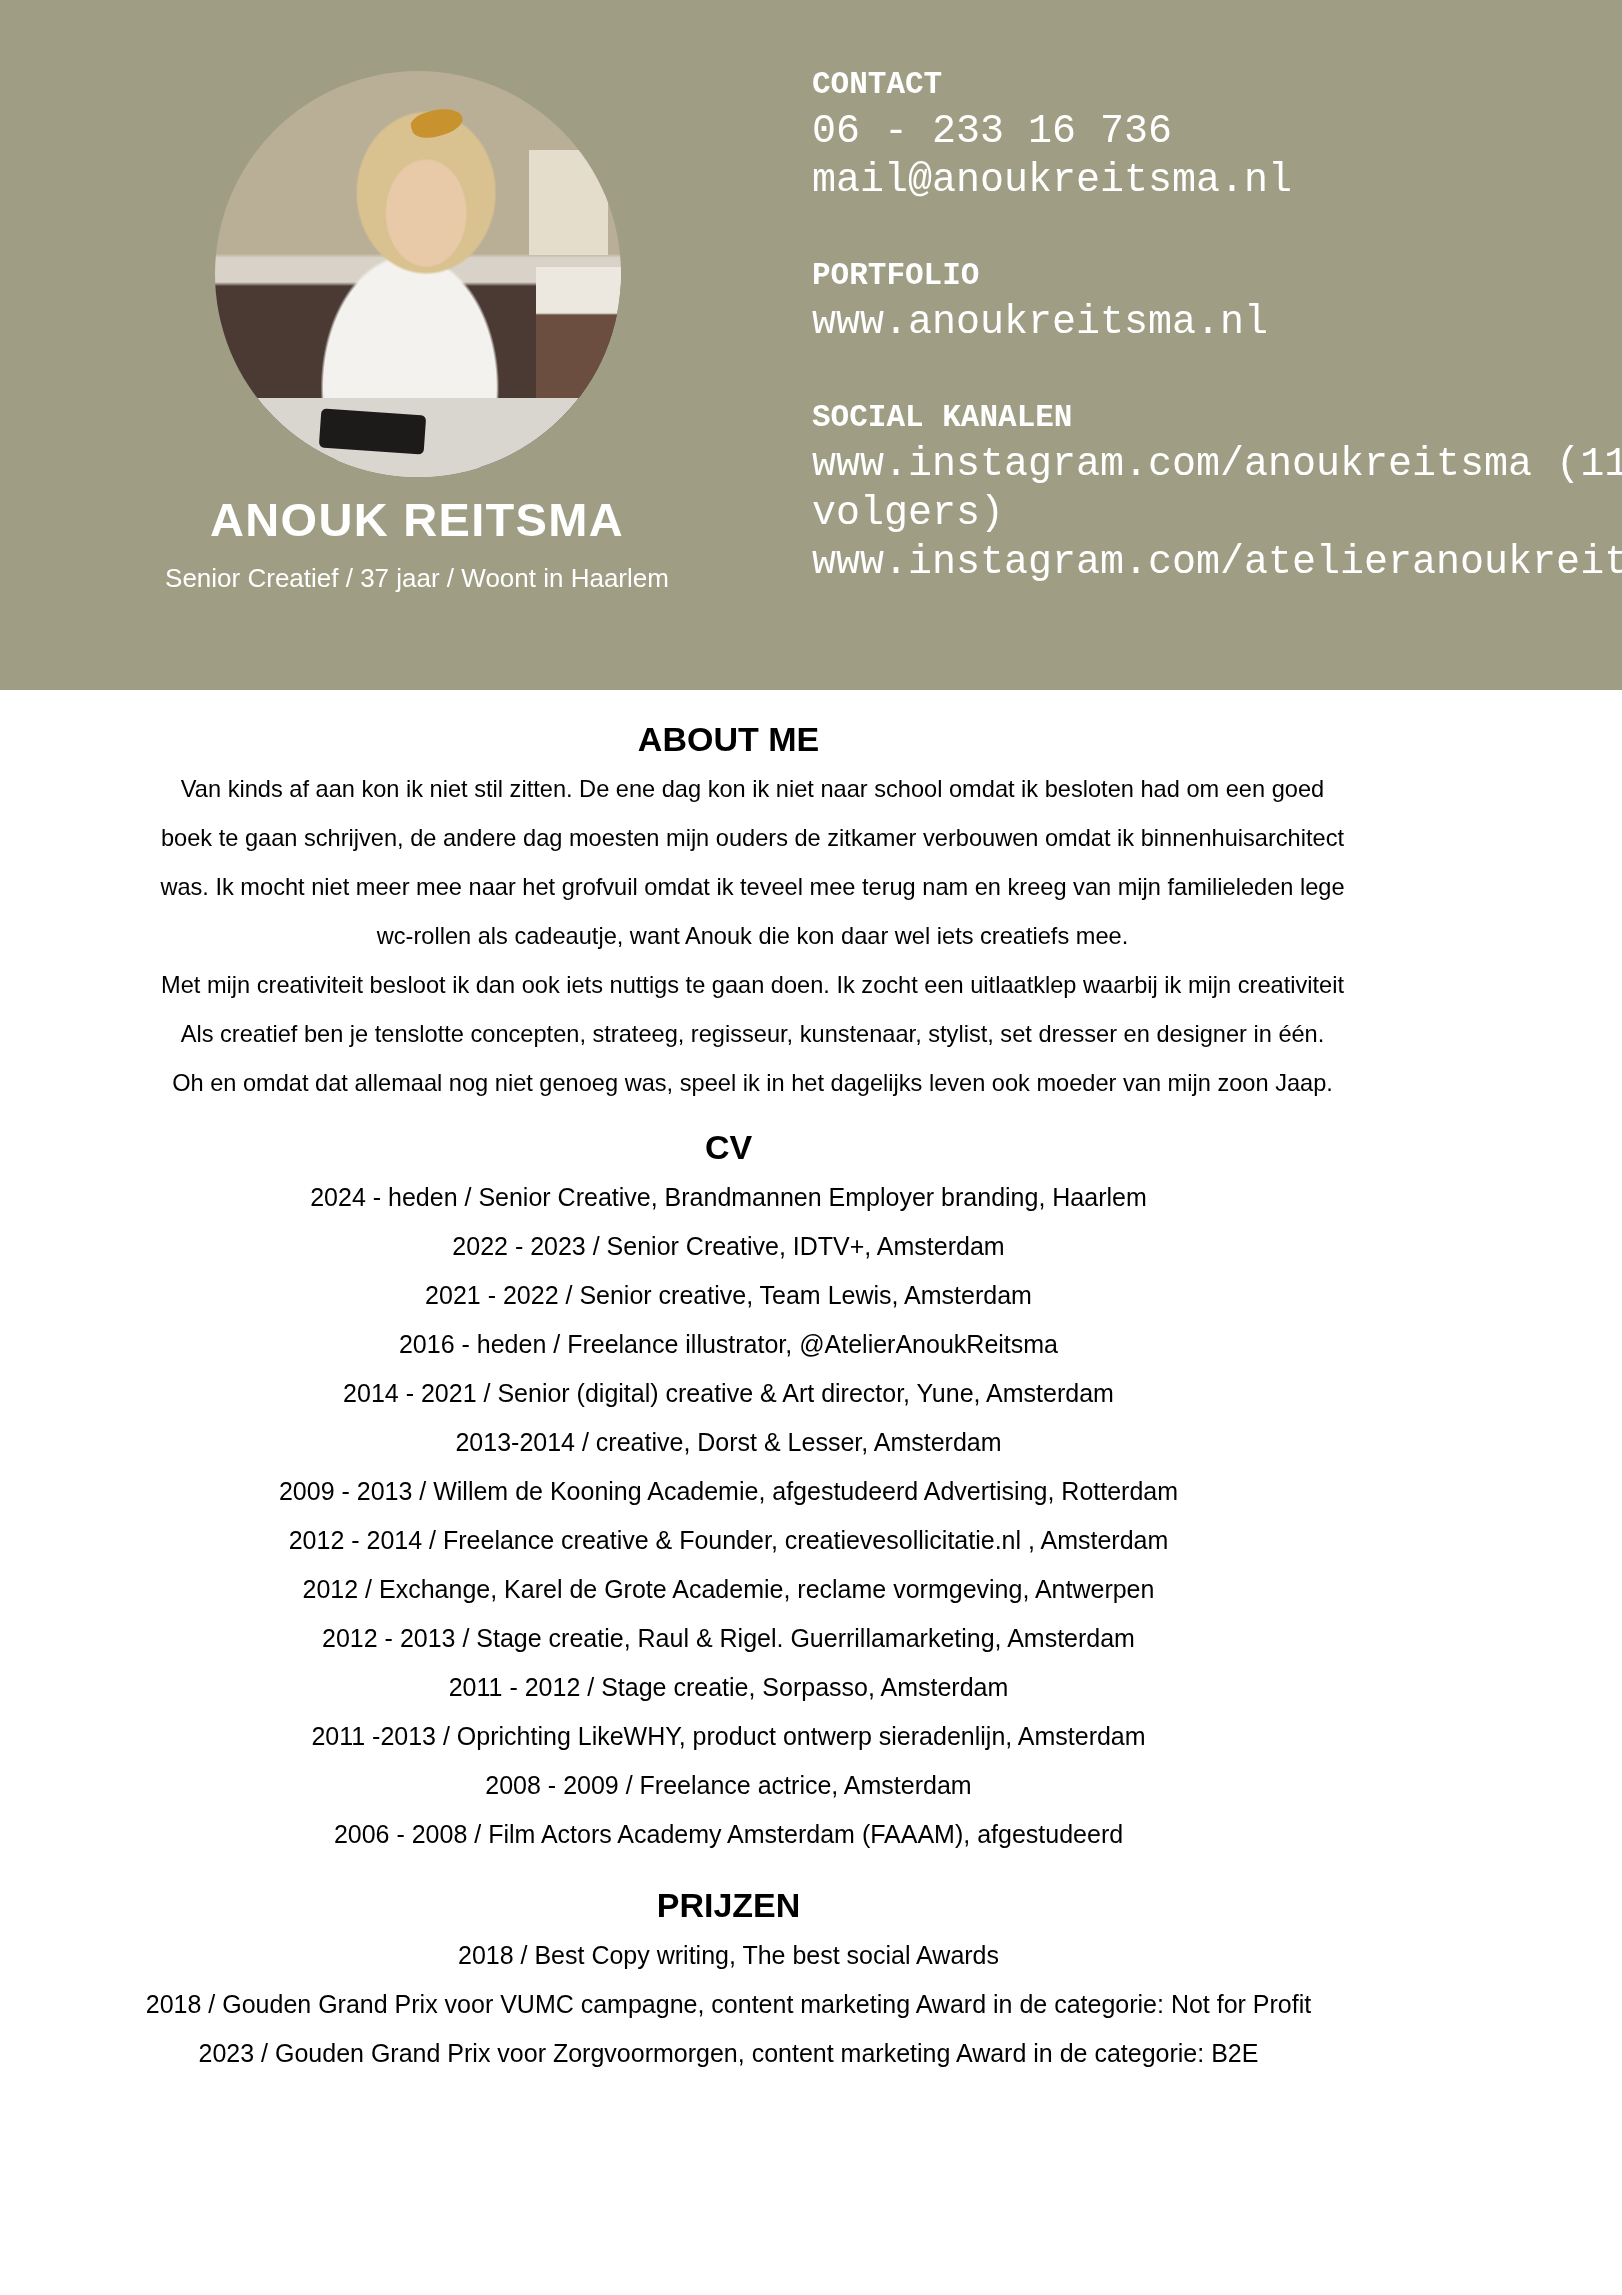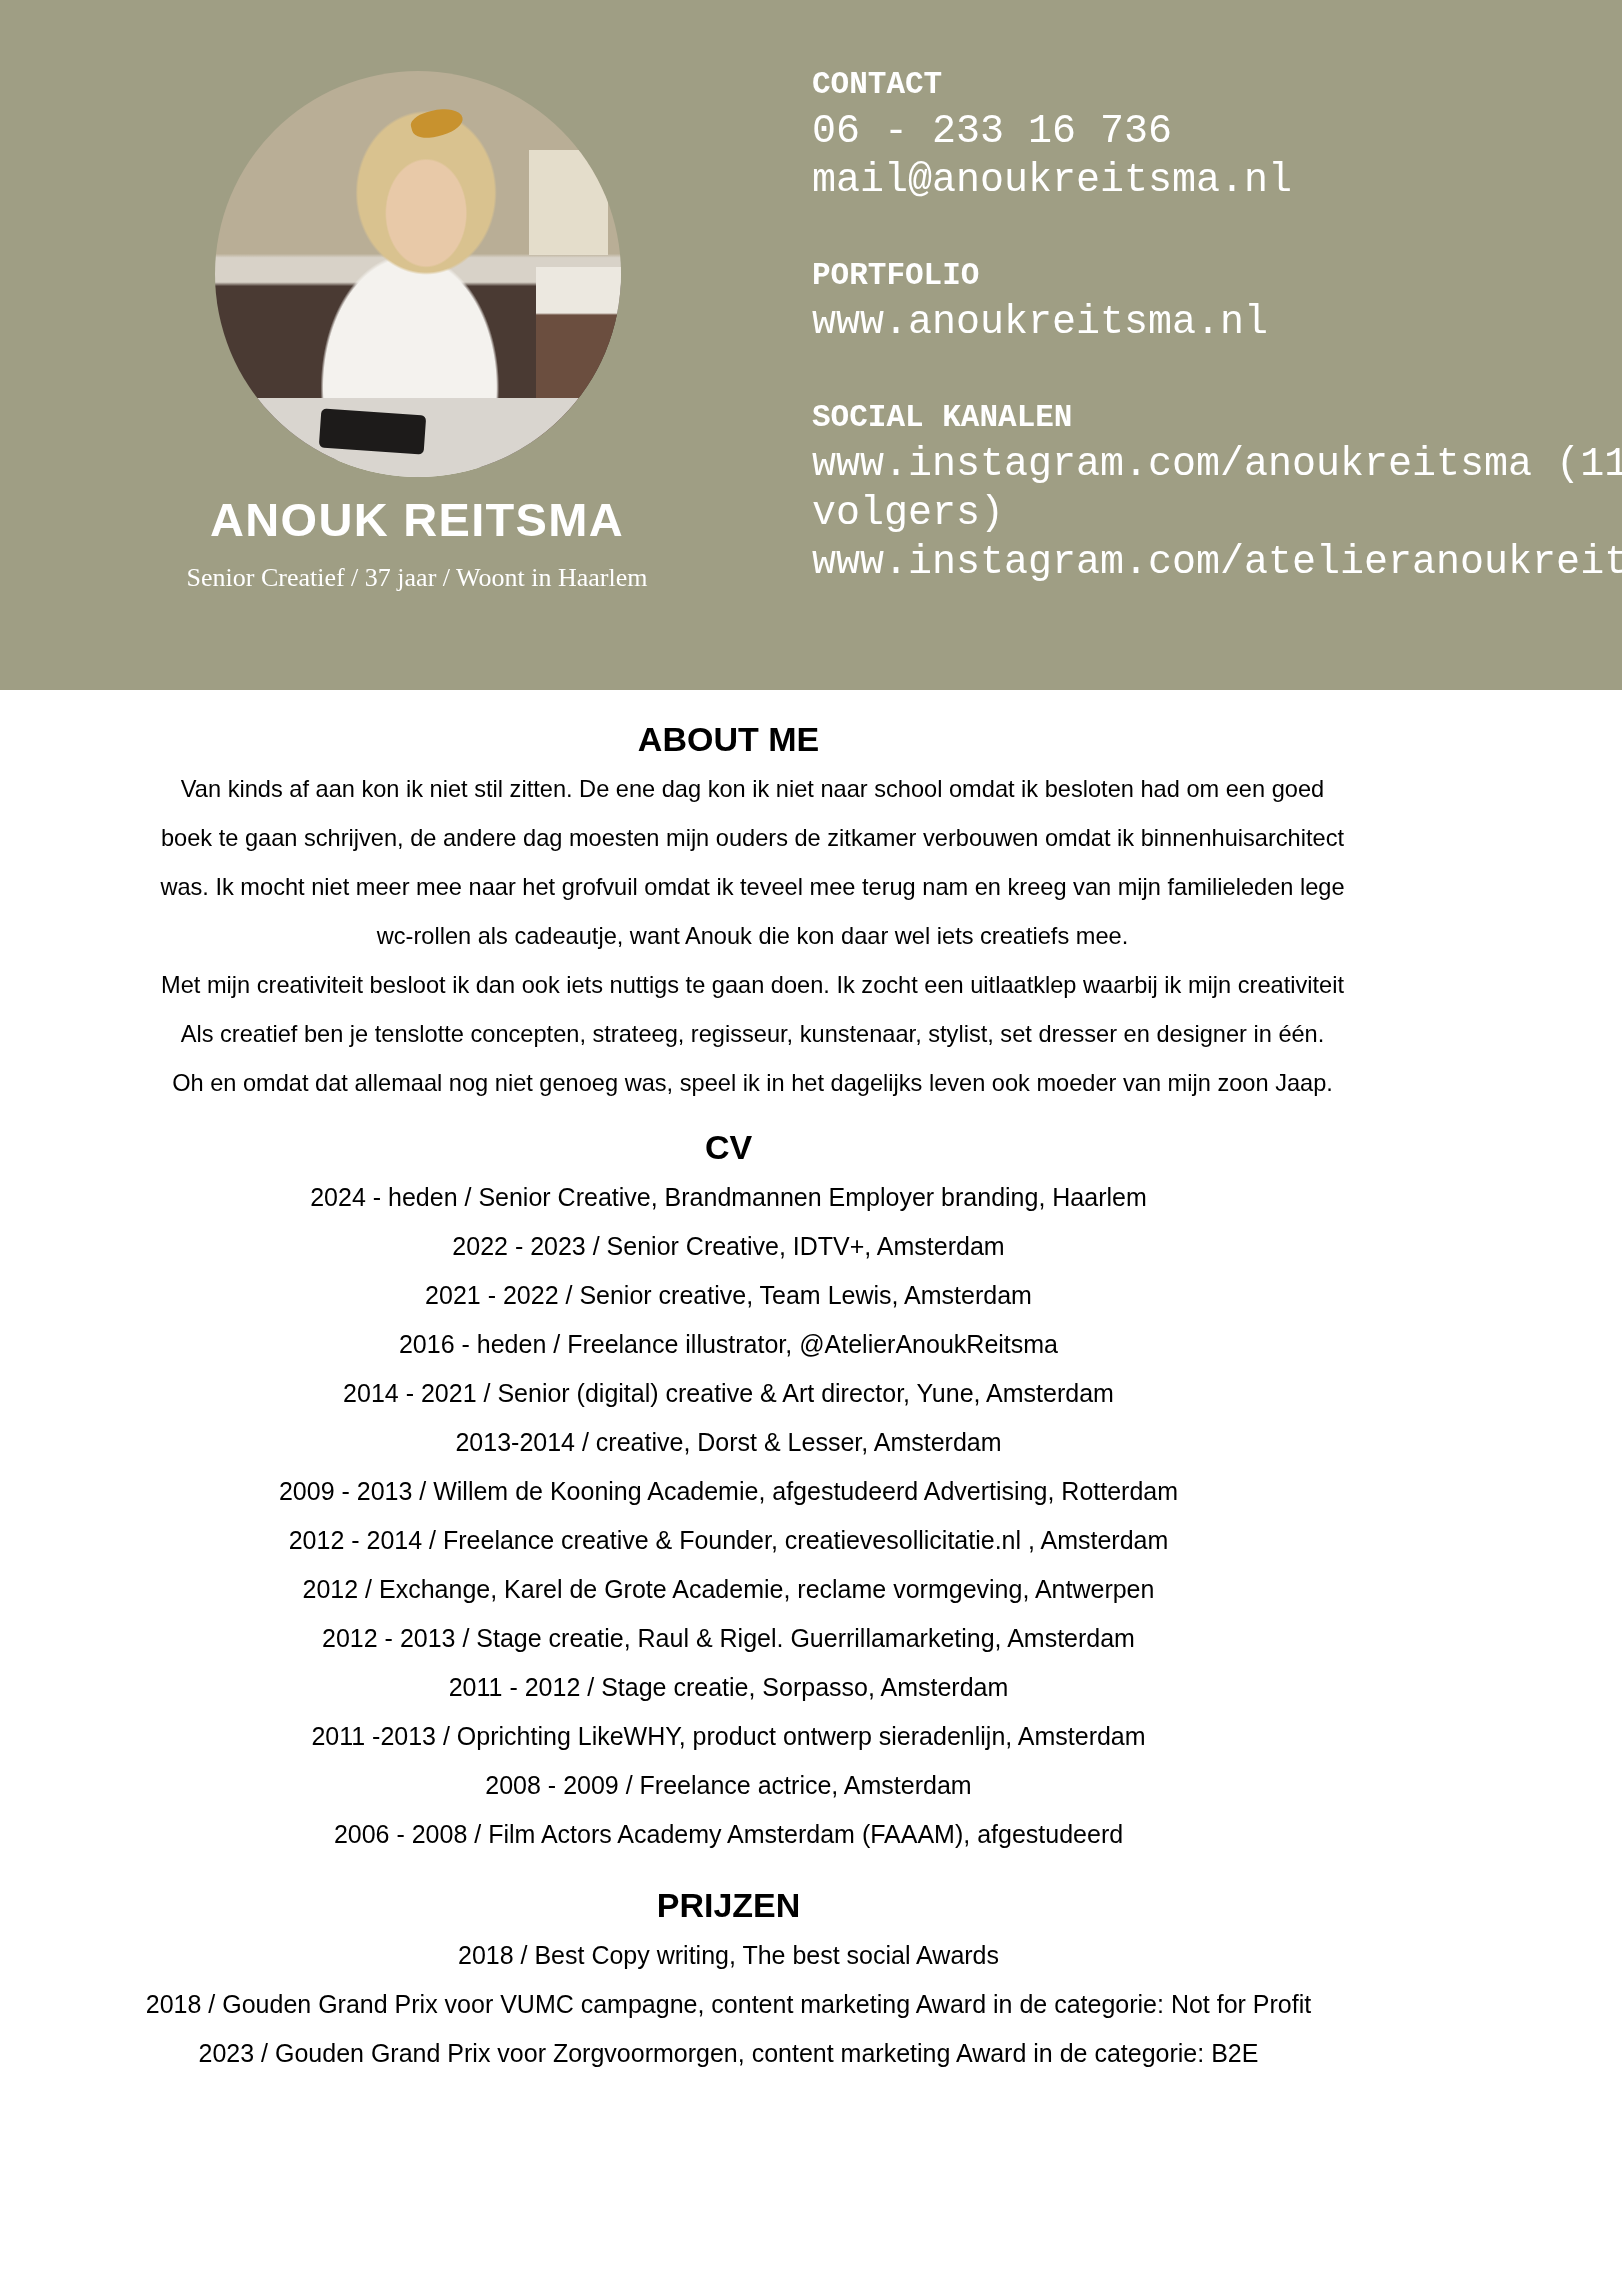--- a/index.html
+++ b/index.html
@@ -36,21 +36,21 @@
   .photo .tablet {
     position: absolute; left: 105px; bottom: 26px; width: 105px; height: 39px; background: #1d1b1a; border-radius: 5.2px;
     transform: rotate(4deg);
   }
   .name {
     position: absolute; left: 0; width: 834px; top: 492px; text-align: center;
     font-size: 47px; font-weight: bold; color: #ffffff; letter-spacing: 1.3px;
   }
   .subtitle {
     position: absolute; left: 0; width: 834px; top: 563px; text-align: center;
-    font-size: 26px; color: #ffffff; font-family: Liberation Serif, serif;
+    font-size: 26px; color: #ffffff;
   }
   .contact-col { position: absolute; left: 812px; top: 63px; color: #ffffff; font-family: Liberation Mono, monospace; }
   .contact-col .label { font-size: 31px; font-weight: bold; line-height: 44px; }
   .contact-col .value { font-size: 40px; line-height: 49px; }
   .contact-col .group { margin-bottom: 49px; }
   .content { position: absolute; left: 0; top: 713px; width: 1457px; text-align: center; }
   .section-title { font-size: 34px; font-weight: bold; line-height: 52px; margin: 0; }
   .about p { margin: 0; font-size: 23.6px; line-height: 49px; padding-left: 48px; }
   .list-line { font-size: 25px; line-height: 49px; margin: 0; }
   .cv { margin-top: 13px; }

